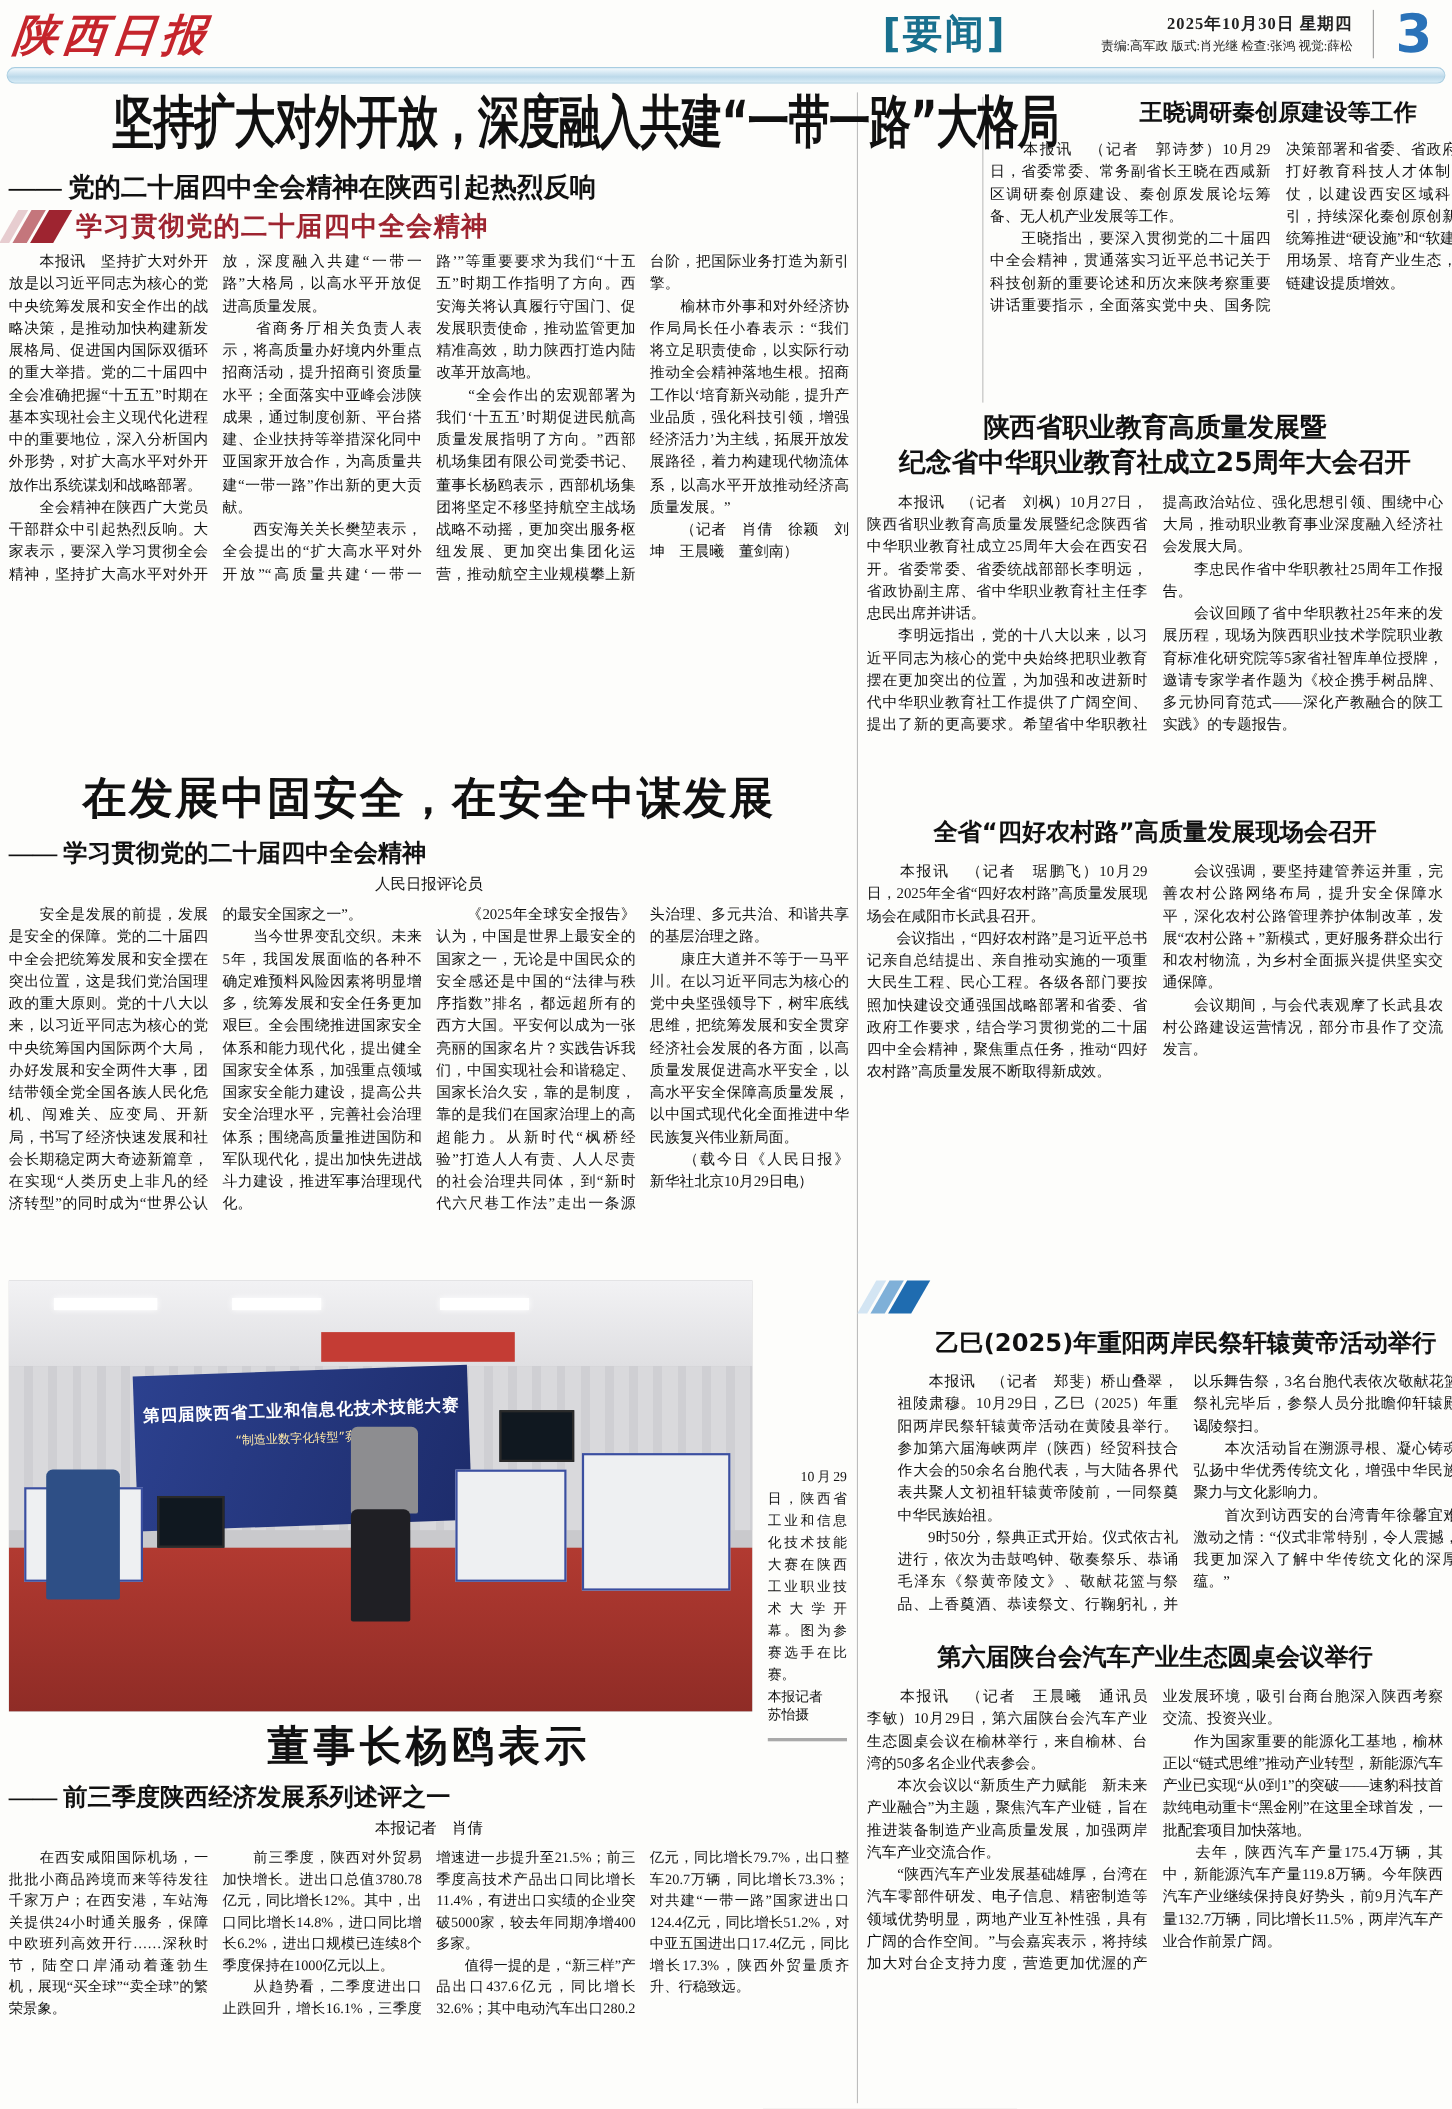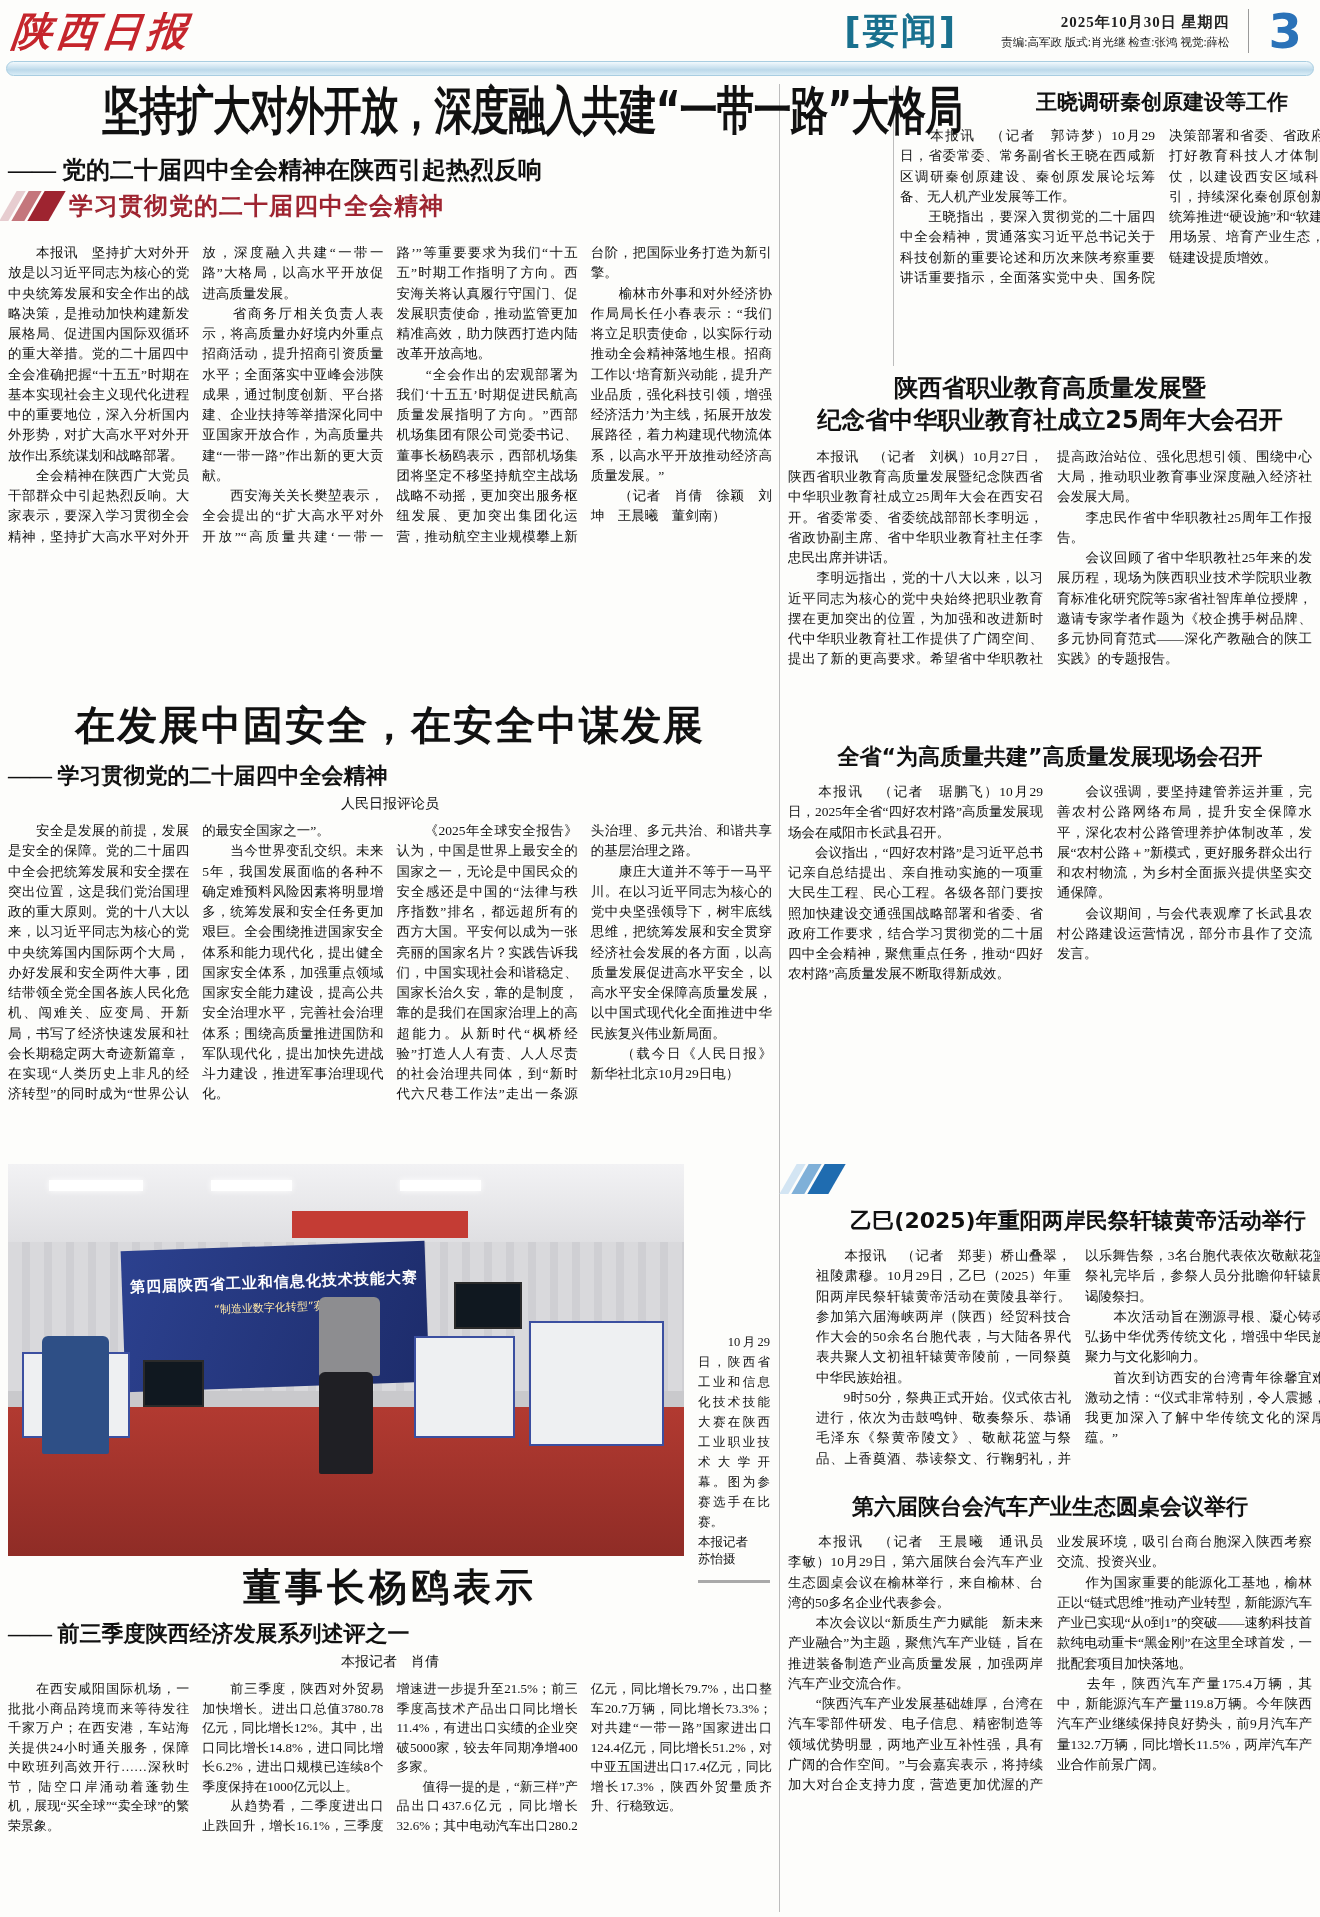--- a/index.html
+++ b/index.html
@@ -7,21 +7,21 @@
   body { font-family:"Liberation Serif","DejaVu Serif",serif; color:#111; }
   #page { position:relative; width:1320px; height:1917px; margin:0 auto; background:#fdfdfb; overflow:hidden; }
 
   
   #masthead { position:absolute; left:0; top:0; width:1320px; height:58px; display:flex; align-items:center; padding:4px 10px 0 12px; }
   .logo { font-size:40px; font-weight:bold; font-style:italic; color:#c5252c; letter-spacing:5px; transform:skewX(-6deg); font-family:"DejaVu Serif",serif; white-space:nowrap; }
   .mast-right { margin-left:auto; display:flex; align-items:center; gap:18px; }
   .section-tag { font-family:"DejaVu Sans",sans-serif; font-weight:bold; font-size:36px; color:#19708e; letter-spacing:2px; margin-right:26px; }
   .dateblock { text-align:right; line-height:1.5; }
   .date-line { font-size:15px; font-weight:bold; color:#222; letter-spacing:1px; }
-  .credits-line { font-size:11.5px; color:#222; }
+  .credits-line { font-size:11.5px; color:#222;margin-left:42px; }
   .mast-divider { width:1px; height:44px; background:#9a9a9a; }
   .page-num { font-family:"DejaVu Sans",sans-serif; font-size:48px; font-weight:bold; color:#2a72b8; padding:0 8px 0 2px; }
 
   #bluebar { position:absolute; left:6px; top:61px; width:1308px; height:15px; border-radius:8px; background:linear-gradient(#f2f9fd,#bcd9ea 60%,#d8ecf6); border:1px solid #a8cde1; }
 
   
   .body { white-space:pre-line; text-align:justify; font-size:13.5px; line-height:1.5; overflow:hidden; }
   .cols4 { columns:4; column-gap:13px; }
   .cols2 { columns:2; column-gap:14px; }
   .vrule { position:absolute; width:1px; background:#bdbdbd; }
@@ -39,21 +39,21 @@
   .banner { display:flex; align-items:center; }
   .slashes { display:flex; gap:3px; margin-right:12px; }
   .slash { transform:skewX(-30deg); height:30px; }
   .banner-red  .t { color:#9e2430; font-weight:bold; font-size:24px; font-family:"DejaVu Sans",sans-serif; letter-spacing:1px; }
   .banner-blue .t { color:#1668b0; font-weight:bold; font-size:23px; font-family:"DejaVu Sans",sans-serif; letter-spacing:1px; }
   .r1s { background:#e7cdd0; width:9px; } .r2s { background:#c4767c; width:13px; } .r3s { background:#9e2430; width:21px; }
   .b1s { background:#d3e5f3; width:9px; } .b2s { background:#7fb0d8; width:13px; } .b3s { background:#1f6cb0; width:21px; }
 
   
   #study { position:absolute; left:8px; top:190px; width:764px; height:502px; }
-  #study .banner { margin-bottom:21px; }
+  #study .banner { margin-bottom:6px; }
   #study .body { height:446px; }
 
   #commentary { position:absolute; left:8px; top:698px; width:764px; height:462px; }
   #commentary .hl { font-size:40px; letter-spacing:2px; }
   #commentary .sub { font-size:22px; margin-top:8px; }
   #commentary .body { height:328px; margin-top:6px; }
 
   
   #photoblock { position:absolute; left:8px; top:1164px; width:764px; height:392px; }
   #photo { position:absolute; left:0; top:0; width:676px; height:392px; background:#c9c9cc; overflow:hidden; }
@@ -210,21 +210,21 @@
       <div>陕西省职业教育高质量发展暨</div>
       <div>纪念省中华职业教育社成立25周年大会召开</div>
     </div>
     <div class="body cols2">　　本报讯　（记者　刘枫）10月27日，陕西省职业教育高质量发展暨纪念陕西省中华职业教育社成立25周年大会在西安召开。省委常委、省委统战部部长李明远，省政协副主席、省中华职业教育社主任李忠民出席并讲话。
 　　李明远指出，党的十八大以来，以习近平同志为核心的党中央始终把职业教育摆在更加突出的位置，为加强和改进新时代中华职业教育社工作提供了广阔空间、提出了新的更高要求。希望省中华职教社提高政治站位、强化思想引领、围绕中心大局，推动职业教育事业深度融入经济社会发展大局。
 　　李忠民作省中华职教社25周年工作报告。
 　　会议回顾了省中华职教社25年来的发展历程，现场为陕西职业技术学院职业教育标准化研究院等5家省社智库单位授牌，邀请专家学者作题为《校企携手树品牌、多元协同育范式——深化产教融合的陕工实践》的专题报告。</div>
   </div>
 
   <div class="rc" id="r3">
-    <div class="hl headline-sans">全省“为高质量共建”高质量发展现场会召开</div>
+    <div class="hl headline-sans">全省“四好农村路”高质量发展现场会召开</div>
     <div class="body cols2">　　本报讯　（记者　琚鹏飞）10月29日，2025年全省“四好农村路”高质量发展现场会在咸阳市长武县召开。
 　　会议指出，“四好农村路”是习近平总书记亲自总结提出、亲自推动实施的一项重大民生工程、民心工程。各级各部门要按照加快建设交通强国战略部署和省委、省政府工作要求，结合学习贯彻党的二十届四中全会精神，聚焦重点任务，推动“四好农村路”高质量发展不断取得新成效。
 　　会议强调，要坚持建管养运并重，完善农村公路网络布局，提升安全保障水平，深化农村公路管理养护体制改革，发展“农村公路＋”新模式，更好服务群众出行和农村物流，为乡村全面振兴提供坚实交通保障。
 　　会议期间，与会代表观摩了长武县农村公路建设运营情况，部分市县作了交流发言。</div>
   </div>
 
   <div id="bannerblue" class="banner banner-blue">
     <span class="slashes">
         <span class="slash b1s"></span>
         <span class="slash b2s"></span>

